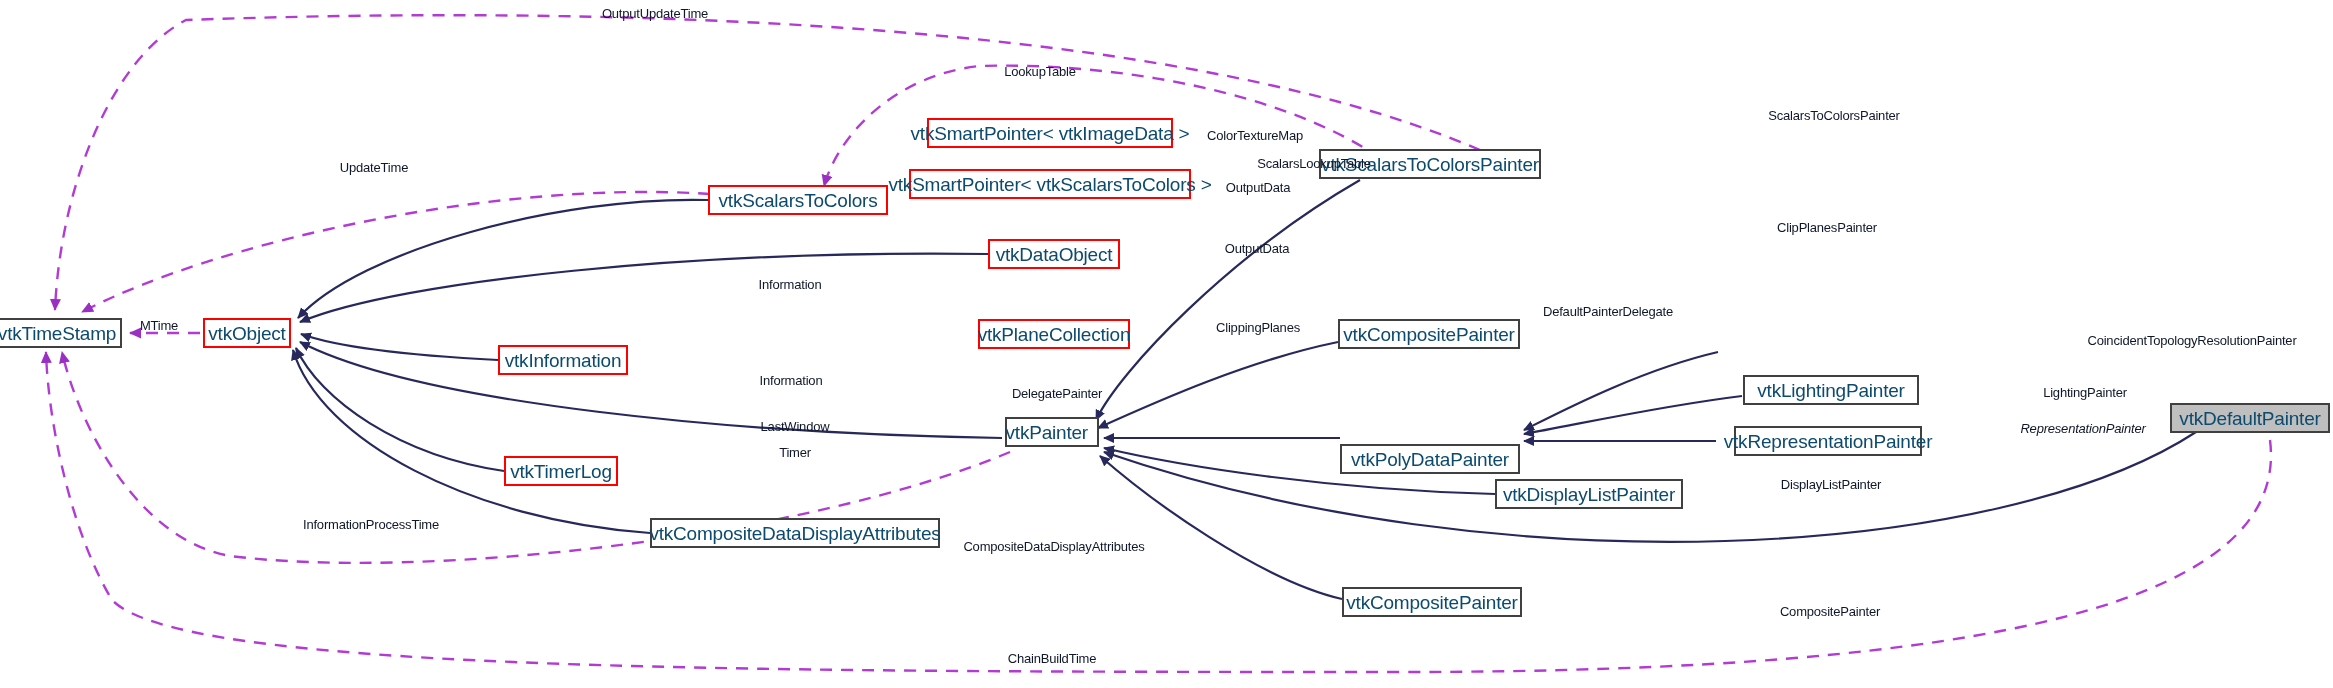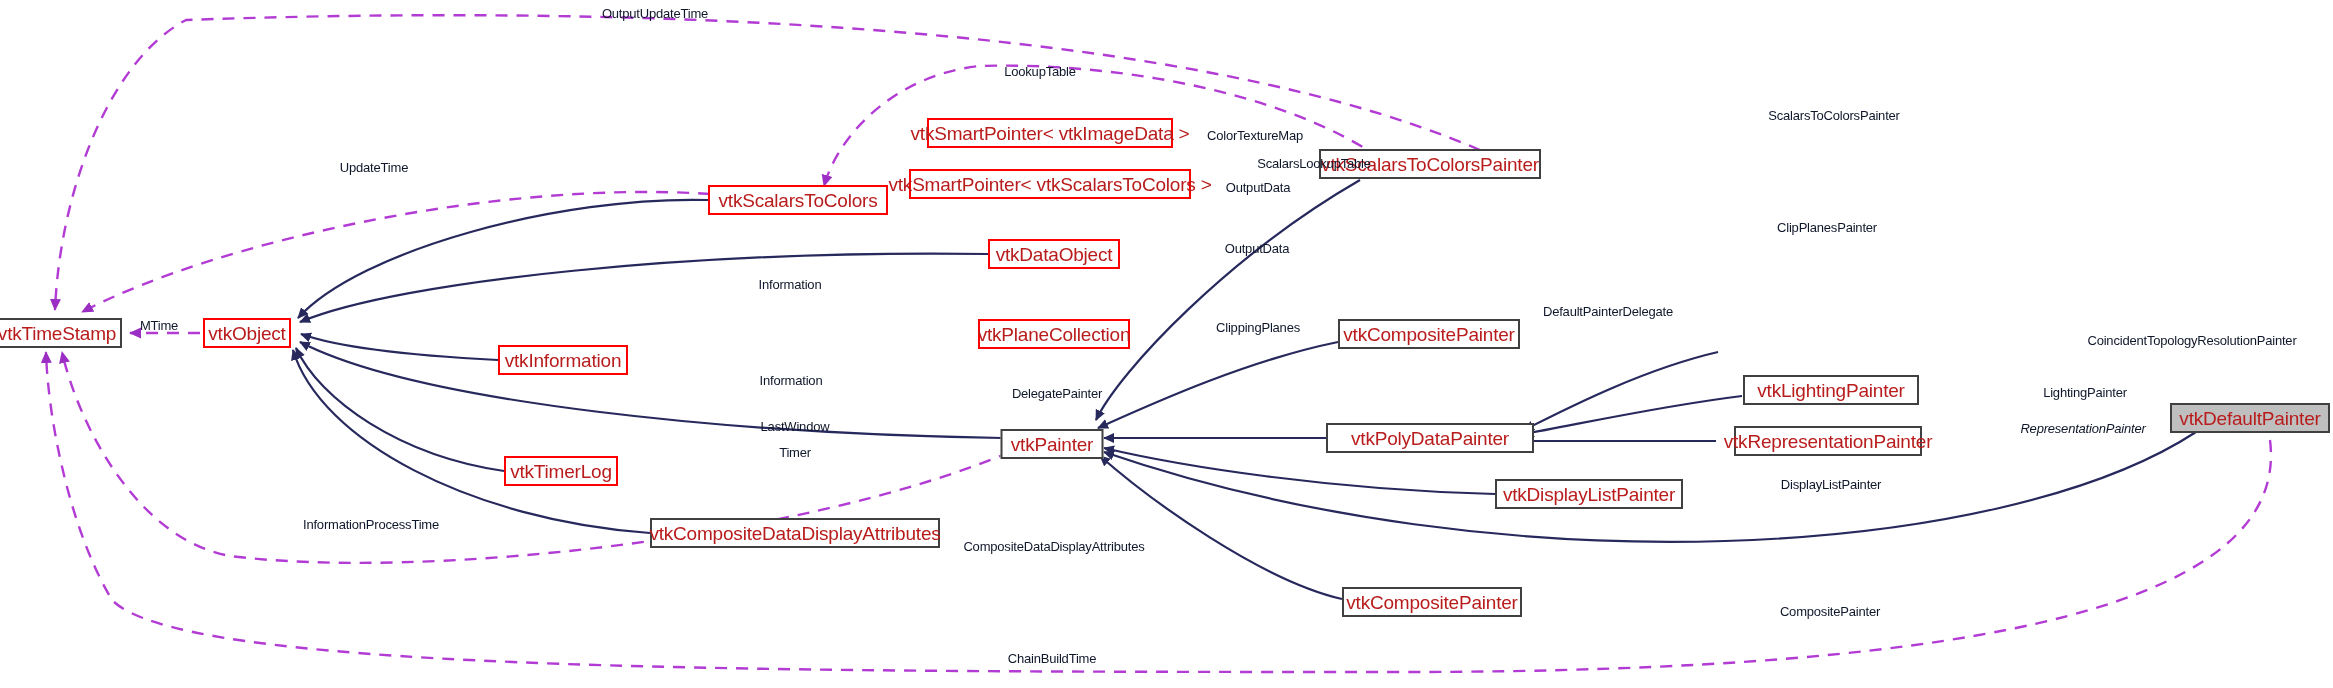--- a/index.html
+++ b/index.html
@@ -28,21 +28,21 @@
   .node {
     position: absolute;
     box-sizing: border-box;
     display: flex;
     align-items: center;
     justify-content: center;
     white-space: nowrap;
     font-size: 19px;
     line-height: 1;
     letter-spacing: -0.2px;
-    color: #b91c1c;
+    color: #0c4a6e;
     background: #ffffff;
     transform: translate(-50%, -50%);
     padding: 0 9px;
     height: 30px;
   }
   .node.red {
     border: 2px solid #ff0000;
   }
   .node.dark {
     border: 2px solid #404040;
@@ -203,33 +203,33 @@
   </div>
 
   <div class="node red" style="left:1054px; top:334px; width:152px;">
     <span>vtkPlaneCollection</span>
   </div>
 
   <div class="node dark" style="left:795px; top:533px; width:290px;">
     <span>vtkCompositeDataDisplayAttributes</span>
   </div>
 
-  <div class="node dark" style="left:1052px; top:444px; width:103px;">
+  <div class="node dark" style="left:1052px; top:432px; width:94px;justify-content:flex-end;">
     <span>vtkPainter</span>
   </div>
 
   <div class="node dark" style="left:1430px; top:164px; width:222px;">
     <span>vtkScalarsToColorsPainter</span>
   </div>
 
   <div class="node dark" style="left:1429px; top:334px; width:182px;">
     <span>vtkCompositePainter</span>
   </div>
 
-  <div class="node dark" style="left:1430px; top:438px; width:208px;">
+  <div class="node dark" style="left:1430px; top:459px; width:180px;">
     <span>vtkPolyDataPainter</span>
   </div>
 
   <div class="node dark" style="left:1589px; top:494px; width:188px;">
     <span>vtkDisplayListPainter</span>
   </div>
 
   <div class="node dark" style="left:1432px; top:602px; width:180px;">
     <span>vtkCompositePainter</span>
   </div>

